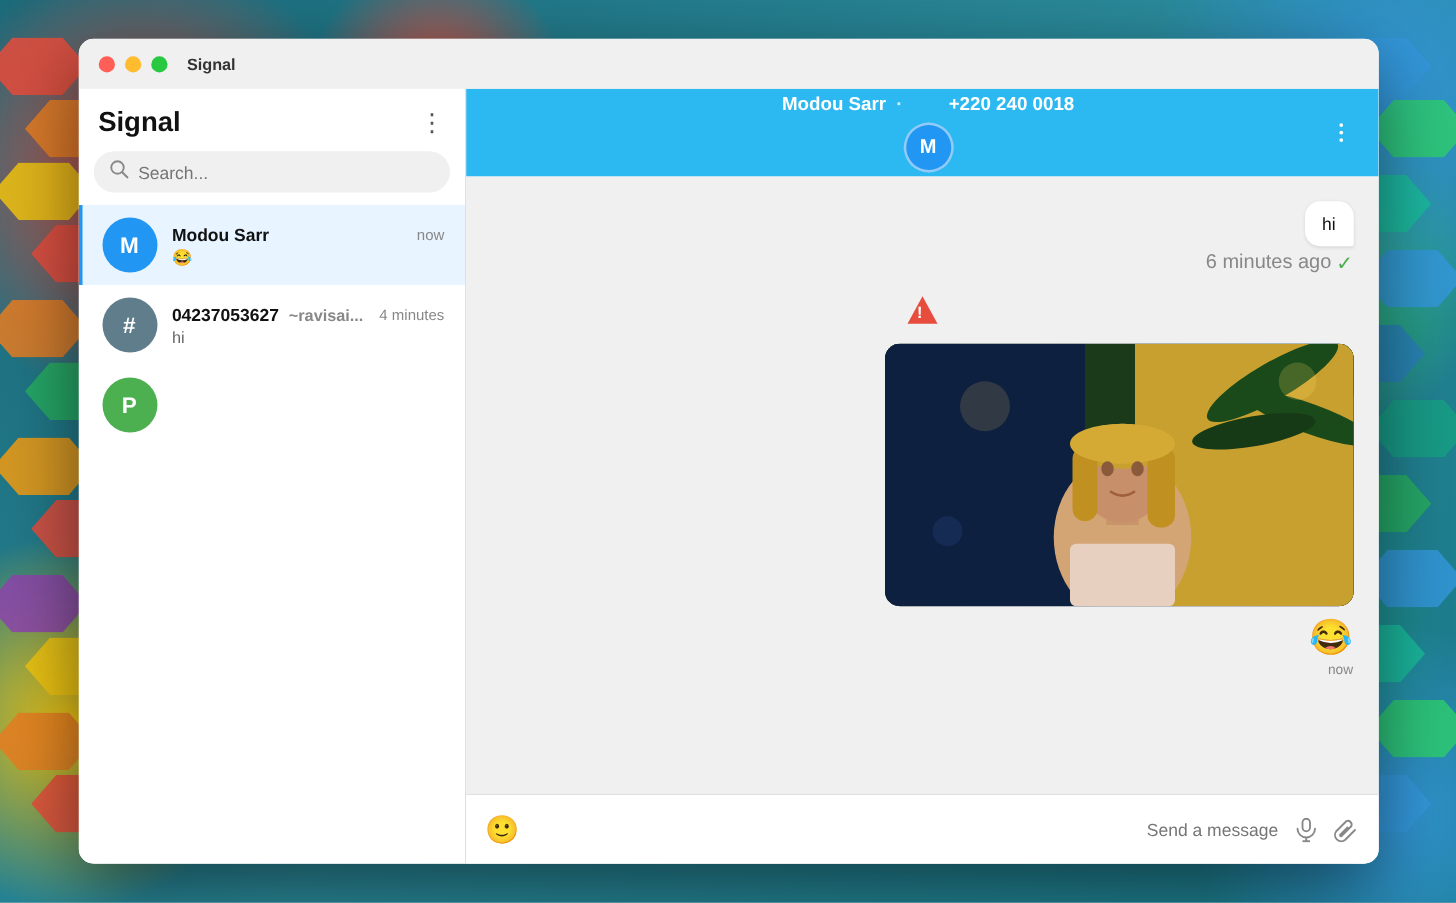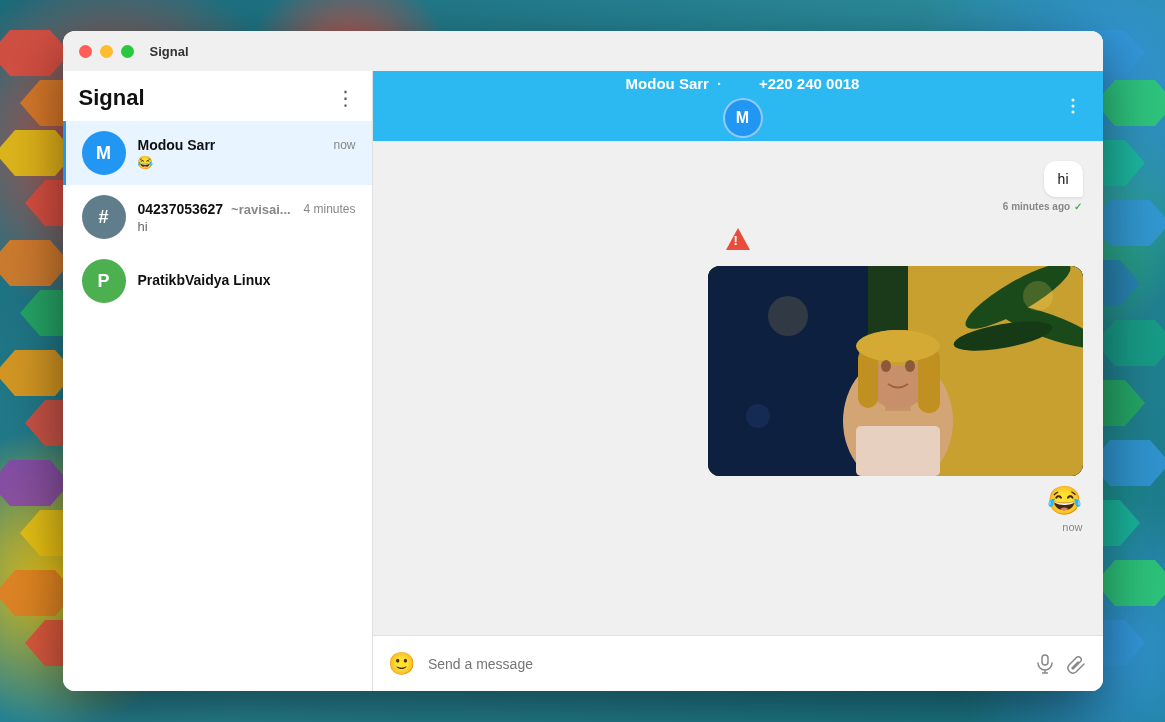--- a/index.html
+++ b/index.html
@@ -311,26 +311,25 @@
       background: #fff;
       border-radius: 12px 12px 2px 12px;
       padding: 10px 14px;
       font-size: 14px;
       color: #111;
       box-shadow: 0 1px 3px rgba(0,0,0,0.1);
     }
 
     .message-meta {
       display: flex;
-      align-items: flex-end;
+      align-items: flex-start;
       gap: 4px;
       margin-top: 4px;
-      font-size: 10px;
+      font-size: 16px;
       color: #888;
-      font-weight: bold;
     }
 
     .check-icon {
       color: #4caf50;
     }
 
     .message-image-container {
       align-self: flex-end;
       max-width: 380px;
       display: flex;
@@ -402,20 +401,21 @@
       align-items: center;
     }
 
     .message-text-input {
       flex: 1;
       border: none;
       outline: none;
       font-size: 14px;
       color: #6d28d9;
       background: none;
+      text-align: right;
     }
 
     .mic-btn, .attach-btn {
       background: none;
       border: none;
       cursor: pointer;
       color: #888;
       display: flex;
       align-items: center;
       font-size: 18px;
@@ -486,20 +486,29 @@
 
     <div class="sidebar">
 
       <div class="sidebar-header">
         <span class="sidebar-title">Signal</span>
         <button class="sidebar-more-btn">
           <span>⋮</span>
         </button>
       </div>
 
+      <div class="search-bar">
+        <span class="search-icon-svg">
+          <svg width="16" height="16" viewBox="0 0 16 16" fill="none">
+            <circle cx="7" cy="7" r="5" stroke="#888" stroke-width="1.5"></circle>
+            <line x1="11" y1="11" x2="15" y2="15" stroke="#888" stroke-width="1.5" stroke-linecap="round"></line>
+          </svg>
+        </span>
+        <input type="text" class="search-input" placeholder="Search..." style="">
+      </div>
 
       <div class="contact-list">
 
         <div class="contact-item active">
           <div class="avatar avatar-m">
             <span>M</span>
           </div>
           <div class="contact-info">
             <div class="contact-top">
               <span class="contact-name">Modou Sarr</span>
@@ -521,27 +530,20 @@
               </span>
               <span class="contact-time">4 minutes</span>
             </div>
             <div class="contact-preview">hi</div>
           </div>
         </div>
 
         <div class="contact-item">
           <div class="avatar avatar-p">
             <span>P</span>
-          </div>
-          <div class="contact-info">
-            <div class="contact-top">
-              <span class="contact-name">PratikbVaidya Linux</span>
-              <span class="contact-time"></span>
-            </div>
-            <div class="contact-preview"></div>
           </div>
         </div>
       </div>
     </div>
 
     <div class="chat-area">
 
       <div class="chat-header">
         <div class="chat-header-spacer"></div>
         <div class="chat-header-center">

